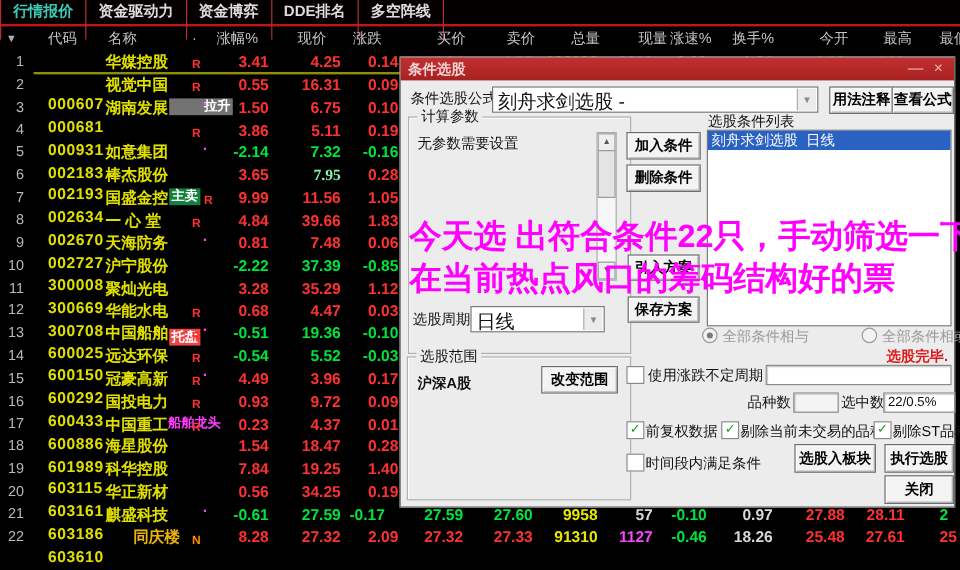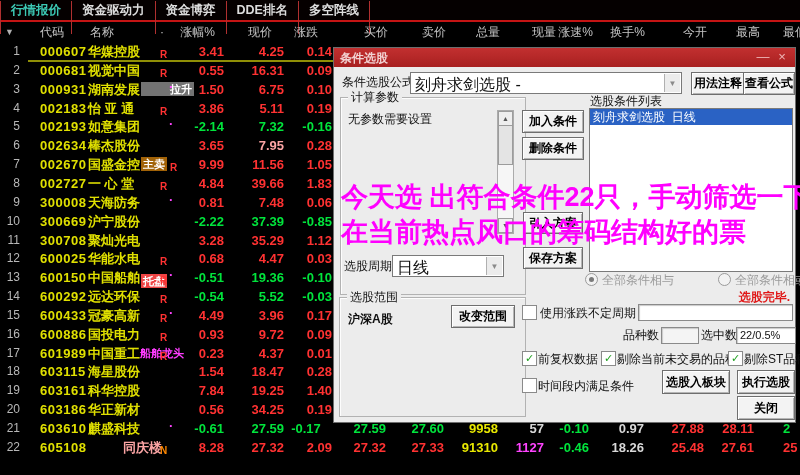--- a/index.html
+++ b/index.html
@@ -11,21 +11,21 @@
   .mtab{display:inline-block;height:33px;line-height:19px;padding:0 10px;font-size:12.5px;
         font-weight:700;color:#dcdcdc;border-left:1px solid #b03030;}
   .mtab:last-child{border-right:1px solid #b03030;}
   .mtab.act{color:#3cc8b4;}
   
   .hcell{position:absolute;top:25px;height:15px;font-size:12px;color:#c4c4c4;line-height:15px;}
   #sortarrow{position:absolute;left:5px;top:27px;font-size:9px;color:#b0b0b0;}
   .trow{position:absolute;left:0;width:800px;height:19px;line-height:19px;}
   .trow span{position:absolute;top:0;height:19px;font-size:13px;font-weight:700;}
   .cell-num{color:#b8b8b8;font-weight:400 !important;font-size:12px !important;text-align:right;}
-  .cell-code{letter-spacing:0.5px;}
+  .cell-code{letter-spacing:0.5px;margin-top:35px;}
   .tagbox{font-size:11px !important;font-weight:700;height:14px !important;line-height:14px !important;
           padding:0 2px;top:2px !important;}
   .mark{font-size:10px !important;top:3px !important;}
   .dot{font-size:13px !important;top:-3px !important;}
   #row1line{position:absolute;left:28px;top:60px;width:767px;height:2px;background:#8f8f06;z-index:2;}
   
   #dialog{position:absolute;left:333px;top:47px;width:461px;height:374px;background:#ececec;
           border:1px solid #6e6e6e;z-index:5;font-size:12px;color:#111;}
   #dtitle{position:absolute;left:0;top:0;width:100%;height:19px;background:linear-gradient(#c23030,#a82020);}
   #dtitle .dtext{position:absolute;left:6px;top:2px;font-size:12px;font-weight:700;color:#f2d2d2;}
@@ -115,48 +115,47 @@
         <span style="left: 88px; width: 80px; color: rgb(224, 224, 0);">湖南发展</span>
         <span class="tagbox" style="left: 141px; color: rgb(255, 255, 255); background: #737373; padding-left: 29px;">拉升</span>
         <span class="dot" style="left: 169px; width: 8px; color: rgb(255, 68, 255);">·</span>
         <span style="left: 168px; width: 56px; text-align: right; color: rgb(255, 50, 50);">1.50</span>
         <span style="left: 228px; width: 56px; text-align: right; color: rgb(255, 50, 50);">6.75</span>
         <span style="left: 280px; width: 52px; text-align: right; color: rgb(255, 50, 50);">0.10</span>
       </div>
       <div class="trow" style="top: 98.55px;">
         <span class="cell-num" style="left: 2px; width: 18px; text-align: right;">4</span>
         <span class="cell-code" style="left: 40px; width: 52px; color: rgb(224, 224, 0);">002183</span>
-        <span style="left: 88px; width: 80px; color: rgb(224, 224, 0);">怡 亚 通</span>
         <span class="mark" style="left: 160px; width: 12px; color: rgb(255, 50, 50);">R</span>
         <span style="left: 168px; width: 56px; text-align: right; color: rgb(255, 50, 50);">3.86</span>
         <span style="left: 228px; width: 56px; text-align: right; color: rgb(255, 50, 50);">5.11</span>
         <span style="left: 280px; width: 52px; text-align: right; color: rgb(255, 50, 50);">0.19</span>
       </div>
       <div class="trow" style="top: 117.4px;">
         <span class="cell-num" style="left: 2px; width: 18px; text-align: right;">5</span>
         <span class="cell-code" style="left: 40px; width: 52px; color: rgb(224, 224, 0);">002193</span>
         <span style="left: 88px; width: 80px; color: rgb(224, 224, 0);">如意集团</span>
         <span class="dot" style="left: 169px; width: 8px; color: rgb(255, 68, 255);">·</span>
         <span style="left: 168px; width: 56px; text-align: right; color: rgb(0, 228, 60);">-2.14</span>
         <span style="left: 228px; width: 56px; text-align: right; color: rgb(0, 228, 60);">7.32</span>
         <span style="left: 280px; width: 52px; text-align: right; color: rgb(0, 228, 60);">-0.16</span>
       </div>
       <div class="trow" style="top: 136.25px;">
         <span class="cell-num" style="left: 2px; width: 18px; text-align: right;">6</span>
         <span class="cell-code" style="left: 40px; width: 52px; color: rgb(224, 224, 0);">002634</span>
         <span style="left: 88px; width: 80px; color: rgb(224, 224, 0);">棒杰股份</span>
         <span style="left: 168px; width: 56px; text-align: right; color: rgb(255, 50, 50);">3.65</span>
-        <span style="left: 228px; width: 56px; text-align: right; color: #fca5a5;">7.95</span>
+        <span style="left: 228px; width: 56px; text-align: right; color: #86efac; font-family: Liberation Serif, serif;">7.95</span>
         <span style="left: 280px; width: 52px; text-align: right; color: rgb(255, 50, 50);">0.28</span>
       </div>
       <div class="trow" style="top: 155.1px;">
         <span class="cell-num" style="left: 2px; width: 18px; text-align: right;">7</span>
         <span class="cell-code" style="left: 40px; width: 52px; color: rgb(224, 224, 0);">002670</span>
         <span style="left: 88px; width: 80px; color: rgb(224, 224, 0);">国盛金控</span>
-        <span class="tagbox" style="left: 141px; color: rgb(255, 255, 255); background: #a16207;">主卖</span>
+        <span class="tagbox" style="left: 141px; color: rgb(255, 255, 255); background: #15803d;">主卖</span>
         <span class="mark" style="left: 170px; width: 12px; color: rgb(255, 50, 50);">R</span>
         <span style="left: 168px; width: 56px; text-align: right; color: rgb(255, 50, 50);">9.99</span>
         <span style="left: 228px; width: 56px; text-align: right; color: rgb(255, 50, 50);">11.56</span>
         <span style="left: 280px; width: 52px; text-align: right; color: rgb(255, 50, 50);">1.05</span>
       </div>
       <div class="trow" style="top: 173.95px;">
         <span class="cell-num" style="left: 2px; width: 18px; text-align: right;">8</span>
         <span class="cell-code" style="left: 40px; width: 52px; color: rgb(224, 224, 0);">002727</span>
         <span style="left: 88px; width: 80px; color: rgb(224, 224, 0);">一 心 堂</span>
         <span class="mark" style="left: 160px; width: 12px; color: rgb(255, 50, 50);">R</span>
@@ -285,21 +284,21 @@
         <span style="left: 498px; width: 46px; text-align: right; color: rgb(216, 216, 216);">57</span>
         <span style="left: 543px; width: 46px; text-align: right; color: rgb(0, 228, 60);">-0.10</span>
         <span style="left: 596px; width: 48px; text-align: right; color: rgb(216, 216, 216);">0.97</span>
         <span style="left: 650px; width: 54px; text-align: right; color: rgb(255, 50, 50);">27.88</span>
         <span style="left: 700px; width: 54px; text-align: right; color: rgb(255, 50, 50);">28.11</span>
         <span style="left: 783px; width: 40px; text-align: left; color: rgb(0, 228, 60);">2</span>
       </div>
       <div class="trow" style="top: 437.85px;">
         <span class="cell-num" style="left: 2px; width: 18px; text-align: right;">22</span>
         <span class="cell-code" style="left: 40px; width: 52px; color: rgb(224, 224, 0);">605108</span>
-        <span style="left: 84px; width: 80px; color: #fca5a5; padding-left: 39px;">同庆楼</span>
+        <span style="left: 72px; width: 80px; color: #eab308; padding-left: 39px;">同庆楼</span>
         <span class="mark" style="left: 160px; width: 12px; color: rgb(255, 136, 0);">N</span>
         <span style="left: 168px; width: 56px; text-align: right; color: rgb(255, 50, 50);">8.28</span>
         <span style="left: 228px; width: 56px; text-align: right; color: rgb(255, 50, 50);">27.32</span>
         <span style="left: 280px; width: 52px; text-align: right; color: rgb(255, 50, 50);">2.09</span>
         <span style="left: 336px; width: 50px; text-align: right; color: rgb(255, 50, 50);">27.32</span>
         <span style="left: 394px; width: 50px; text-align: right; color: rgb(255, 50, 50);">27.33</span>
         <span style="left: 440px; width: 58px; text-align: right; color: rgb(232, 232, 0);">91310</span>
         <span style="left: 498px; width: 46px; text-align: right; color: rgb(255, 68, 255);">1127</span>
         <span style="left: 543px; width: 46px; text-align: right; color: rgb(0, 228, 60);">-0.46</span>
         <span style="left: 596px; width: 48px; text-align: right; color: rgb(216, 216, 216);">18.26</span>

